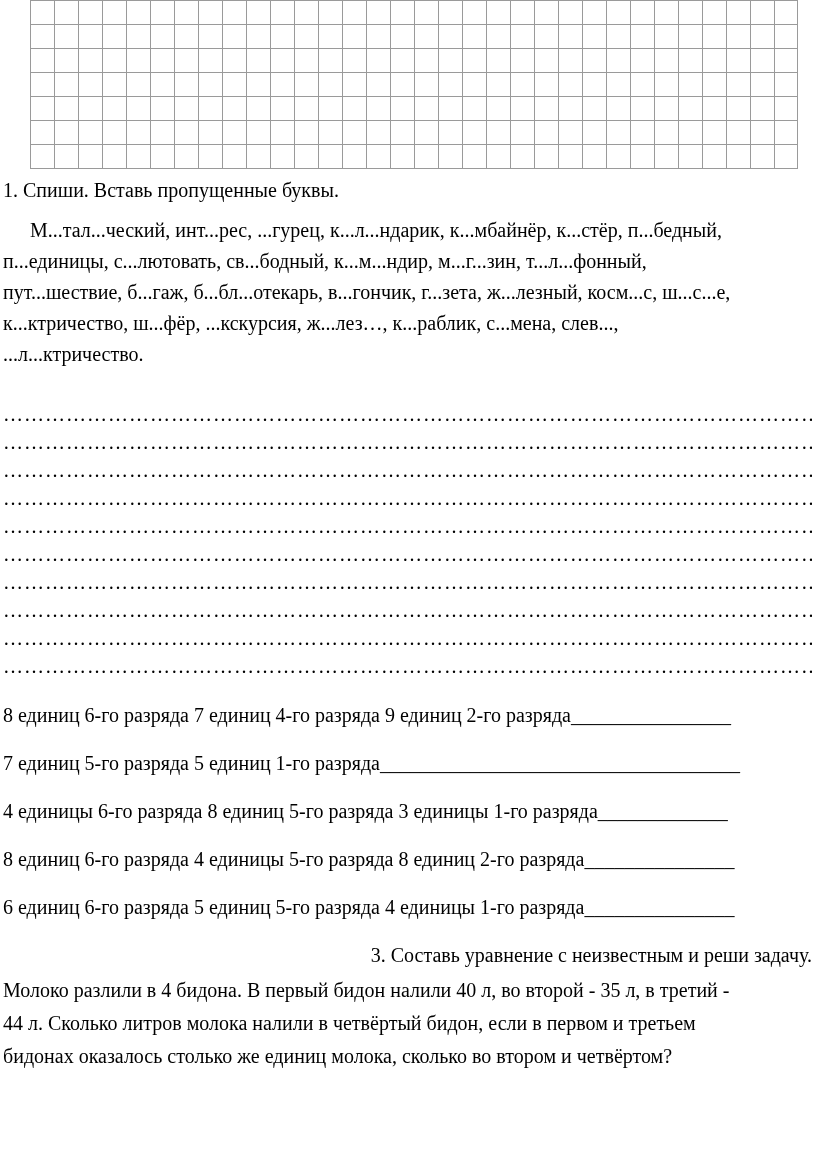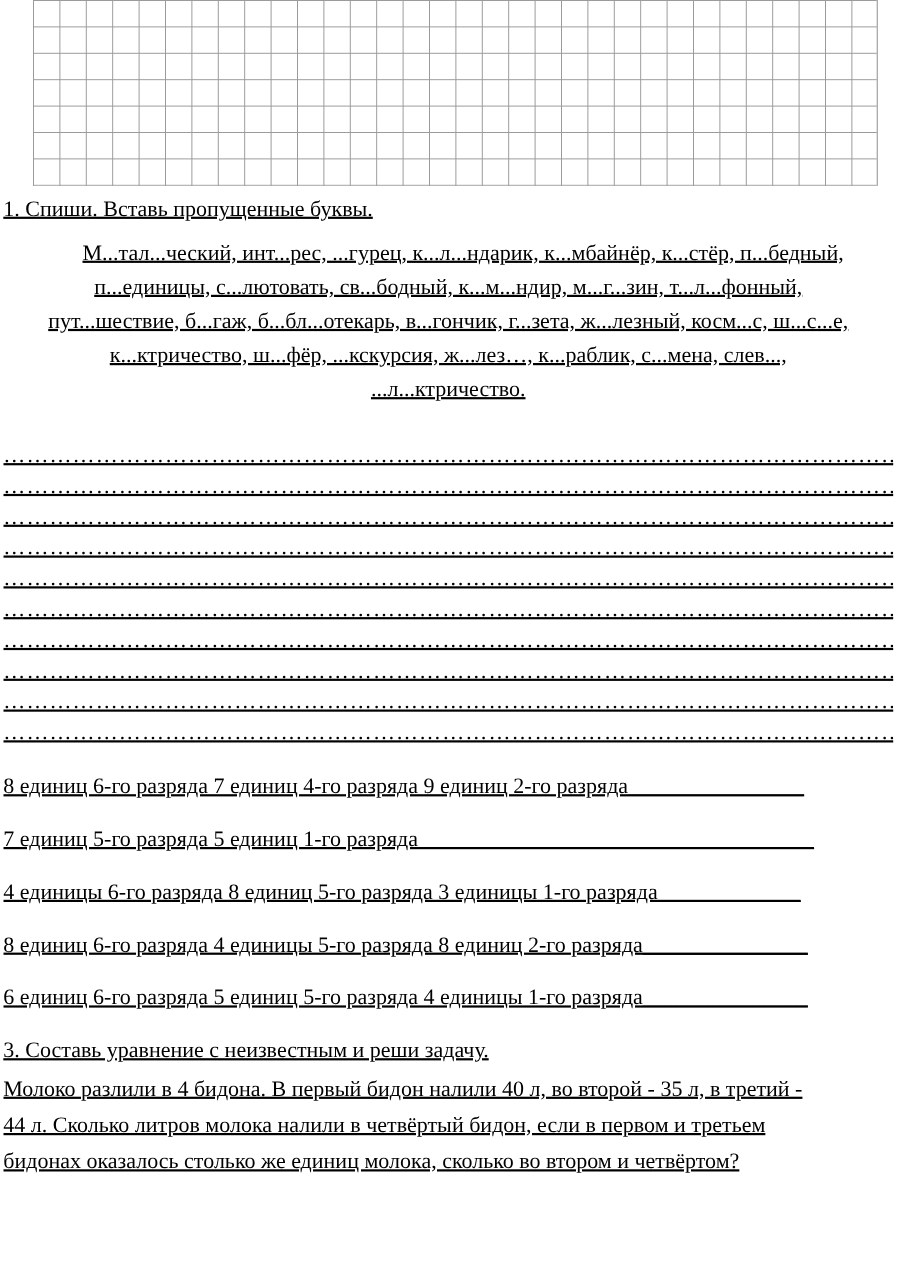--- a/index.html
+++ b/index.html
@@ -17,30 +17,30 @@
   .grid-paper {
     margin-left: 30px;
     width: 768px;
     height: 169px;
     background-image:
       linear-gradient(to right, var(--grid-color) 1px, transparent 1px),
       linear-gradient(to bottom, var(--grid-color) 1px, transparent 1px);
     background-size: 24px 24px;
     border-right: 1px solid var(--grid-color);
   }
-  .content { padding: 0 4px 16px 3px; text-decoration: underline; }
+  .content { padding: 0 4px 16px 3px; }
   .task-title {
     font-weight: normal;
     line-height: 26px;
     margin: 8px 0 0 0;
   }
   .task-title.t2 { margin-top: 22px; }
-  .task-title.t3 { margin-top: 22px; }
+  .task-title.t3 { margin-top: 22px; text-align: right; }
   .para1 { margin-top: 12px; }
-  .para1 .p-line { line-height: 31px; white-space: nowrap; overflow: hidden; text-align: center; }
+  .para1 .p-line { line-height: 31px; white-space: nowrap; overflow: hidden; }
   .para1 .p-line:first-child { text-indent: 27px; }
   .dots-block { margin-top: 30px; }
   .dot-line {
     line-height: 28px;
     white-space: nowrap;
     overflow: hidden;
     letter-spacing: 1px;
   }
   .task2-line {
     margin-top: 22px;

